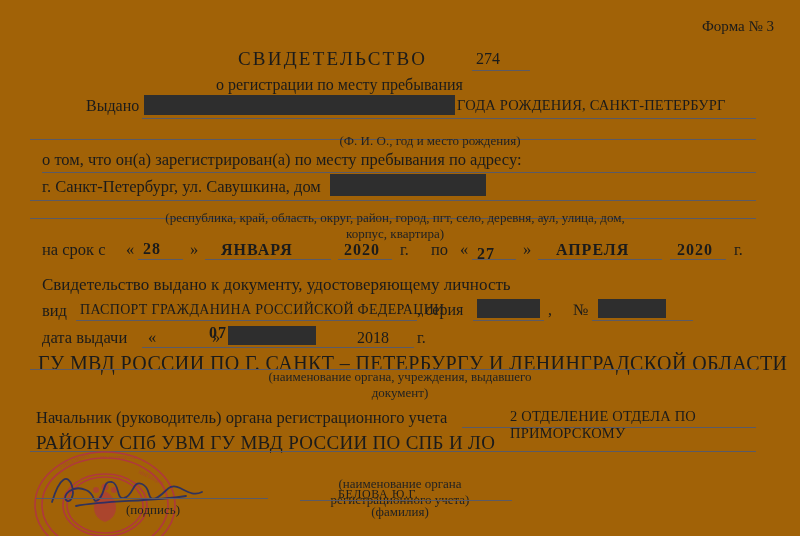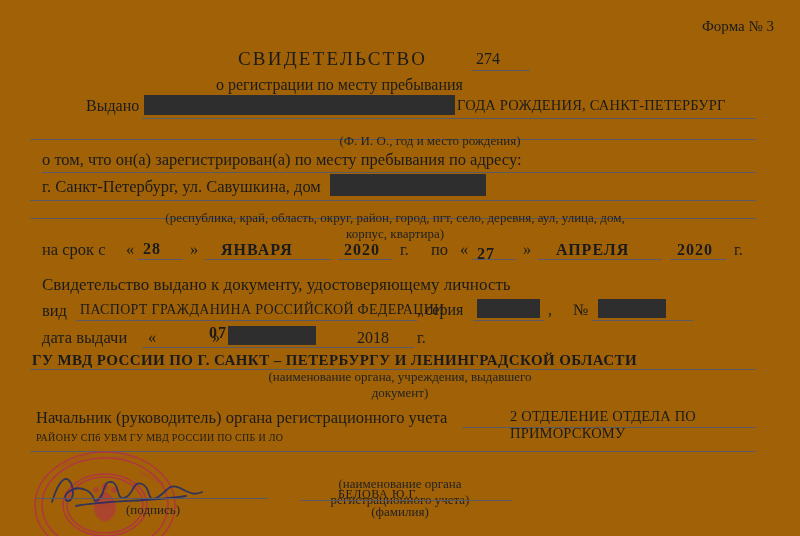--- a/index.html
+++ b/index.html
@@ -118,41 +118,40 @@
     font-size: 16.5px;
   }
   .year2018 {
     top: 329px;
     left: 357px;
     font-size: 16px;
   }
   .g-letter { font-size: 16px; }
   .organ {
     top: 352px;
-    left: 32px;
-    font-size: 15px;
+    left: 38px;
+    font-size: 20px;
     letter-spacing: 0.4px;
-    font-weight: bold;
   }
   .nachalnik {
     top: 408px;
     left: 36px;
     font-size: 16.5px;
   }
   .nachalnik-val {
     top: 408px;
     left: 466px;
     font-size: 14.5px;
     letter-spacing: 0.2px;
     margin-left: 44px;
   }
   .rayon {
     top: 432px;
     left: 36px;
-    font-size: 10px;
+    font-size: 19px;
     letter-spacing: 0.3px;
   }
   .familia {
     top: 487px;
     left: 338px;
     font-size: 12px;
     letter-spacing: 0.6px;
   }
   .cap-podpis {
     top: 502px;

